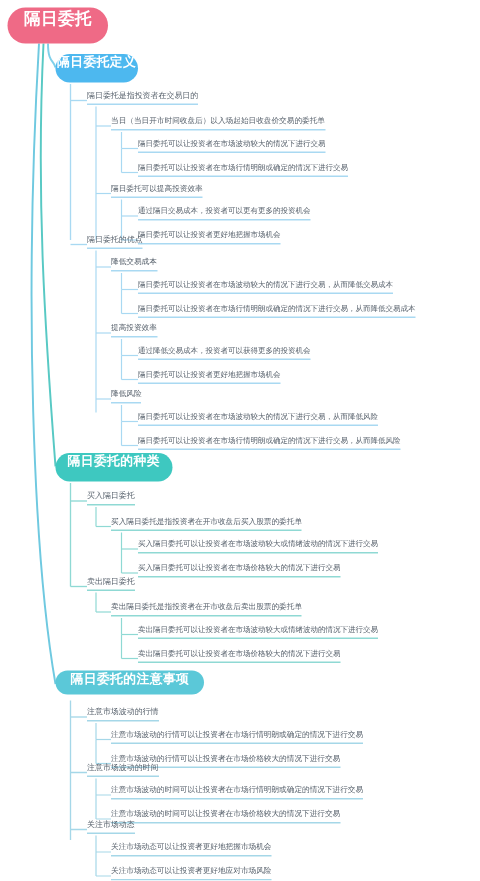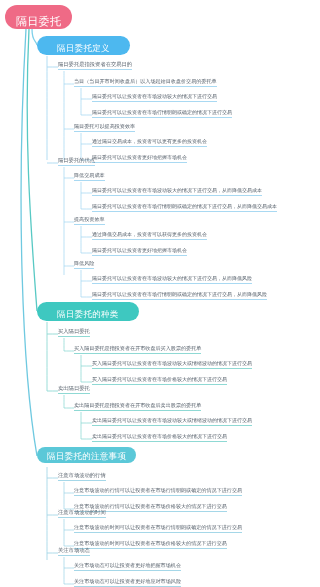--- a/index.html
+++ b/index.html
@@ -20,47 +20,47 @@
     position: absolute;
     left: 0; top: 0;
     width: 300px; height: 587px;
     pointer-events: none;
   }
 
   
   .pill {
     position: absolute;
     display: flex;
-    align-items: flex-end;
+    align-items: flex-start;
     justify-content: center;
     border-radius: 999px;
     color: #ffffff;
-    font-weight: normal;
+    font-weight: bold;
     letter-spacing: 0.3px;
     white-space: nowrap;
     z-index: 3;
   }
   .pill.root {
     left: 5px; top: 5px;
     height: 24px;
     padding: 0 11px;
     font-size: 11px;
     background: #ef6a86;
   }
   .pill.b1 {
     left: 37px; top: 36px;
     height: 19px;
-    padding: 0 20px;
+    padding: 0 1px;
     font-size: 8.5px;
     background: #4db8ef;
   }
   .pill.b2 {
     left: 37px; top: 302px;
     height: 19px;
-    padding: 0 20px;
+    padding: 0 8px;
     font-size: 8.5px;
     background: #3ec8c0;
   }
   .pill.b3 {
     left: 37px; top: 447px;
     height: 16px;
     padding: 0 10px;
     font-size: 8.5px;
     background: #5bc8d8;
   }

